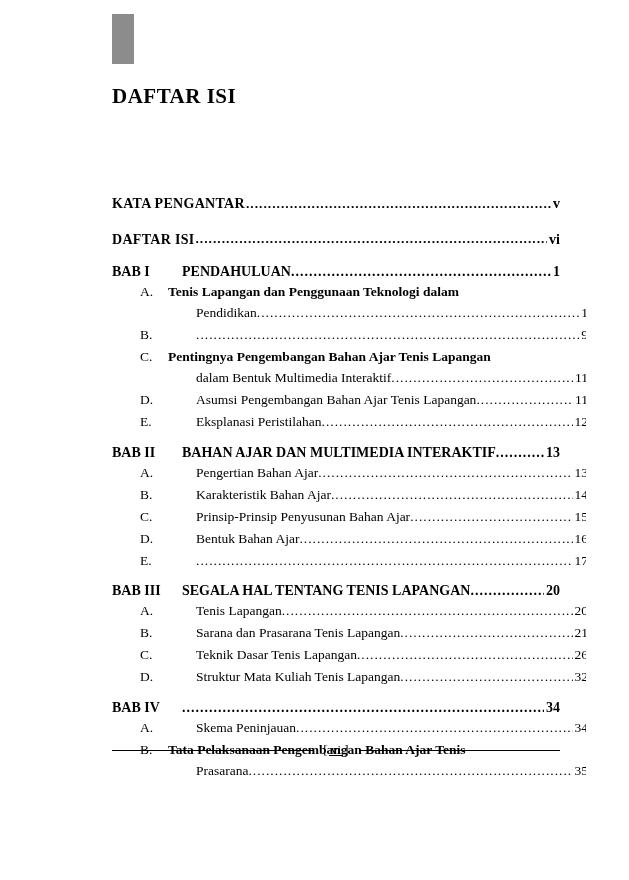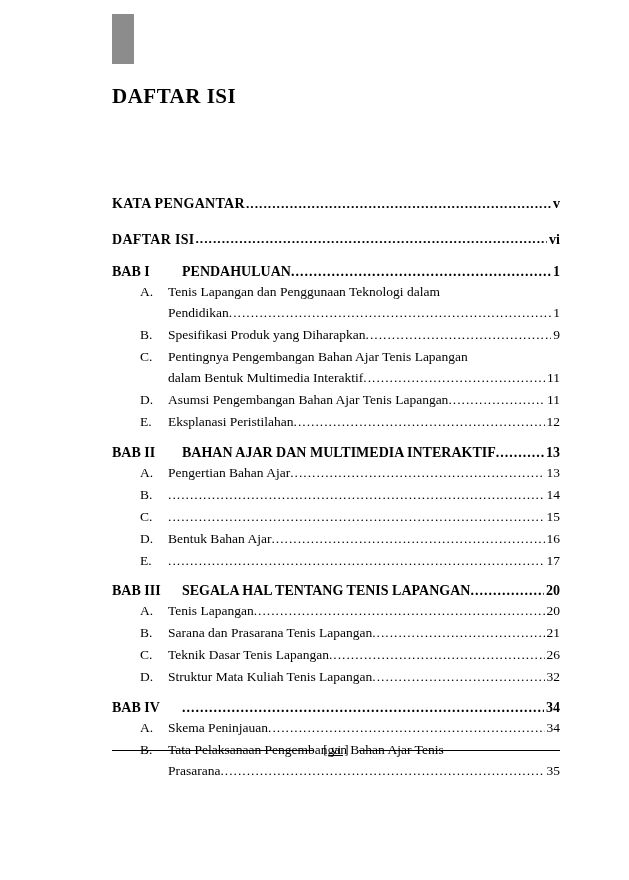--- a/index.html
+++ b/index.html
@@ -114,35 +114,37 @@
   }
   .sub .body {
     flex: 1 1 auto;
     min-width: 0;
   }
   
   .line {
     display: flex;
     align-items: flex-end;
     width: 100%;
+    margin-left: 28px;
   }
   .line .txt { white-space: nowrap; }
   .line .dots {
     flex: 1 1 auto;
     overflow: hidden;
     white-space: nowrap;
     letter-spacing: 1px;
   }
   .line .pg { white-space: nowrap; padding-left: 2px; }
 
   
   .just-first {
     text-align: justify;
     text-align-last: justify;
     width: 100%;
+    font-weight: bold;
   }
 
   .footer {
     position: absolute;
     left: 112px;
     top: 742px;
     width: 448px;
     display: flex;
     align-items: center;
     font-size: 13px;
@@ -199,21 +201,20 @@
             <span class="dots">................................................................................................................................................................</span>
             <span class="pg">1</span>
           </span>
         </span>
       </div>
 
       <div class="sub">
         <span class="letter">B.</span>
         <span class="body">
           <span class="line">
-            <span class="txt">Spesifikasi Produk yang Diharapkan</span>
             <span class="dots">................................................................................................................................................................</span>
             <span class="pg">9</span>
           </span>
         </span>
       </div>
 
       <div class="sub">
         <span class="letter">C.</span>
         <span class="body">
           <span class="just-first">Pentingnya Pengembangan Bahan Ajar Tenis Lapangan</span>
@@ -262,30 +263,32 @@
             <span class="dots">................................................................................................................................................................</span>
             <span class="pg">13</span>
           </span>
         </span>
       </div>
 
       <div class="sub">
         <span class="letter">B.</span>
         <span class="body">
           <span class="line">
+            <span class="txt">Karakteristik Bahan Ajar</span>
             <span class="dots">................................................................................................................................................................</span>
             <span class="pg">14</span>
           </span>
         </span>
       </div>
 
       <div class="sub">
         <span class="letter">C.</span>
         <span class="body">
           <span class="line">
+            <span class="txt">Prinsip-Prinsip Penyusunan Bahan Ajar</span>
             <span class="dots">................................................................................................................................................................</span>
             <span class="pg">15</span>
           </span>
         </span>
       </div>
 
       <div class="sub">
         <span class="letter">D.</span>
         <span class="body">
           <span class="line">

